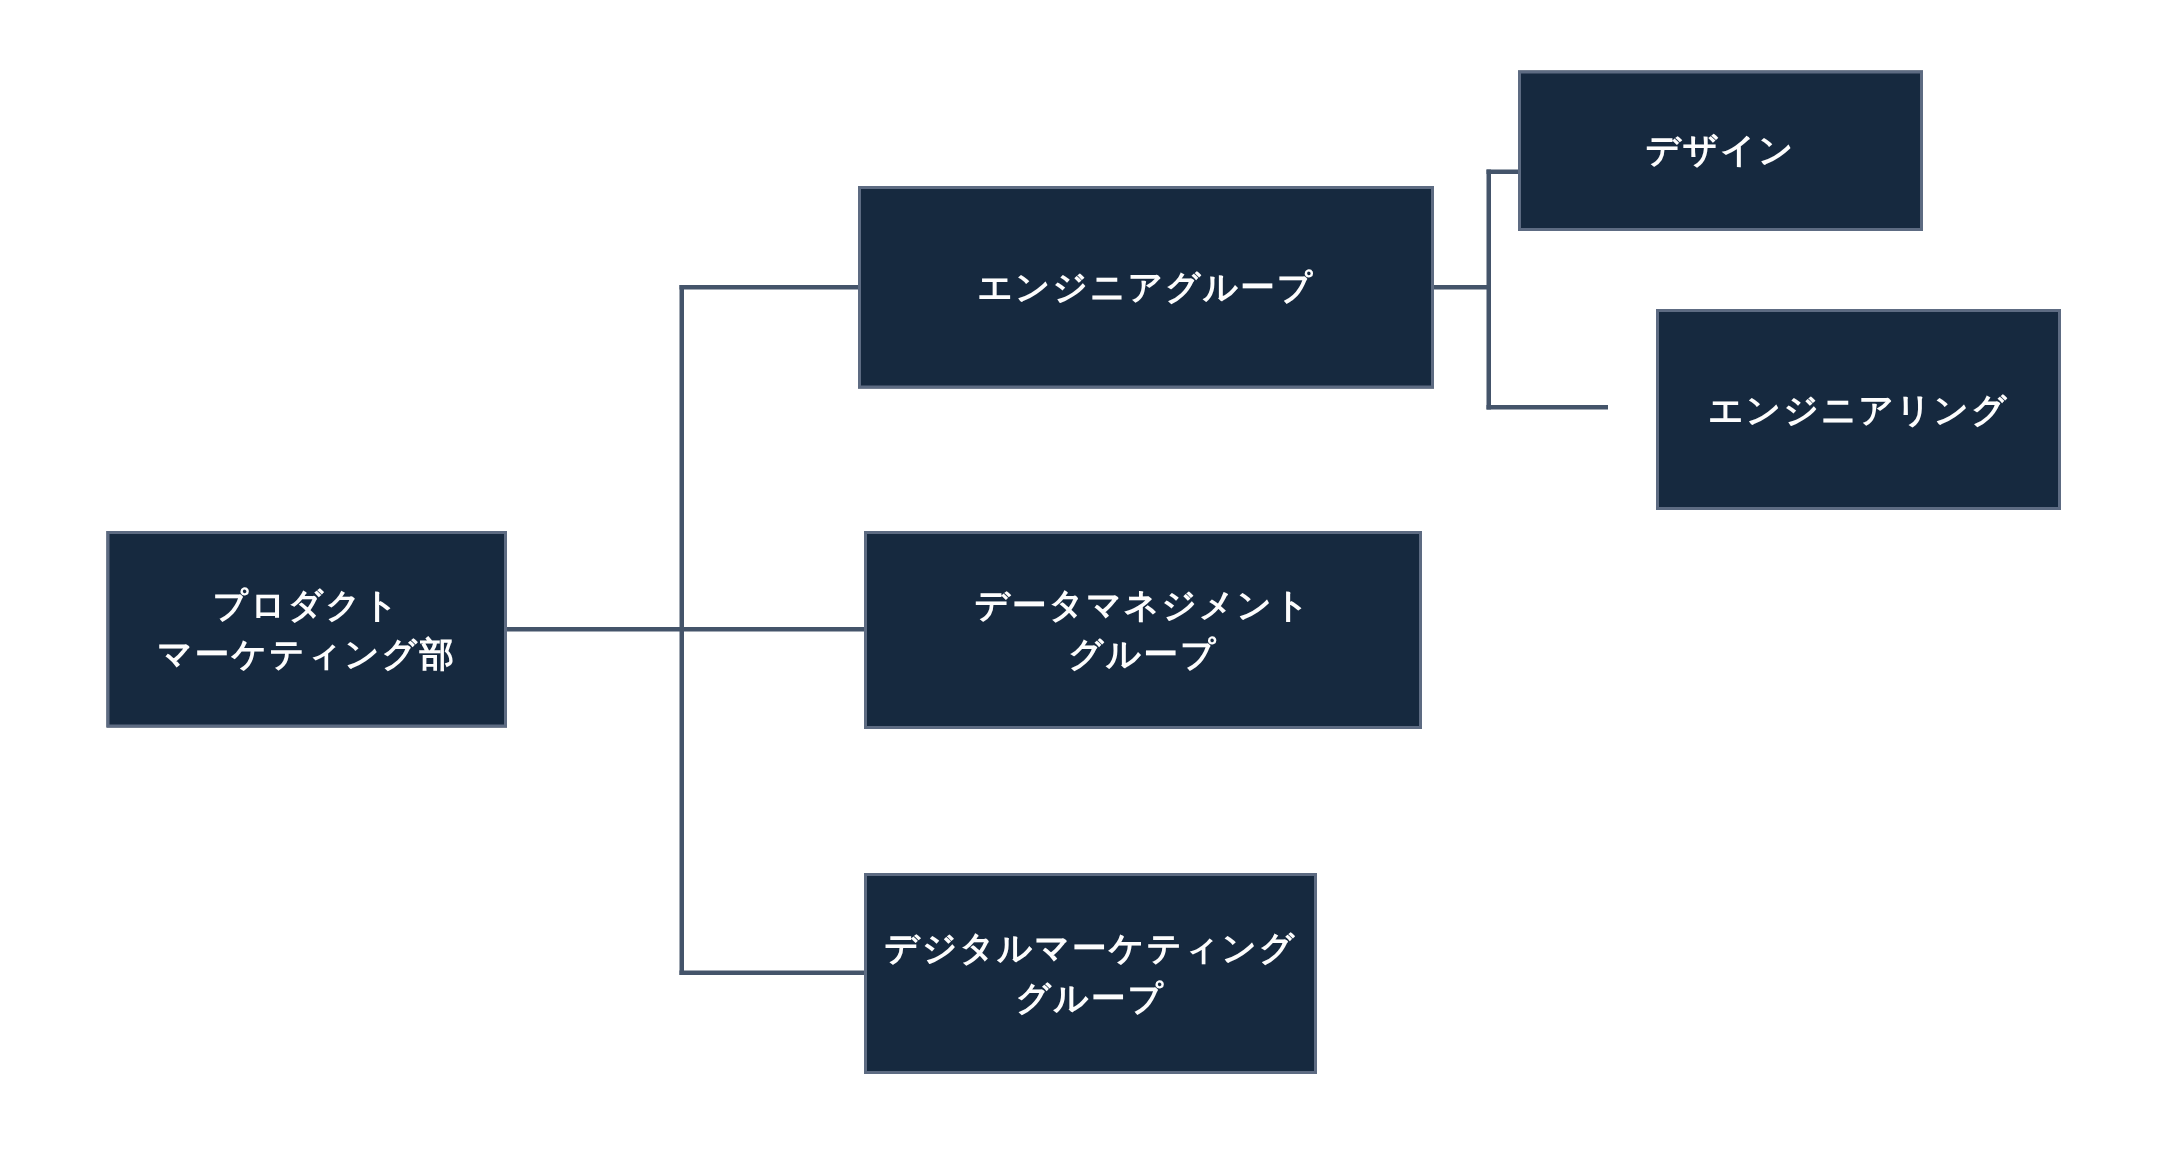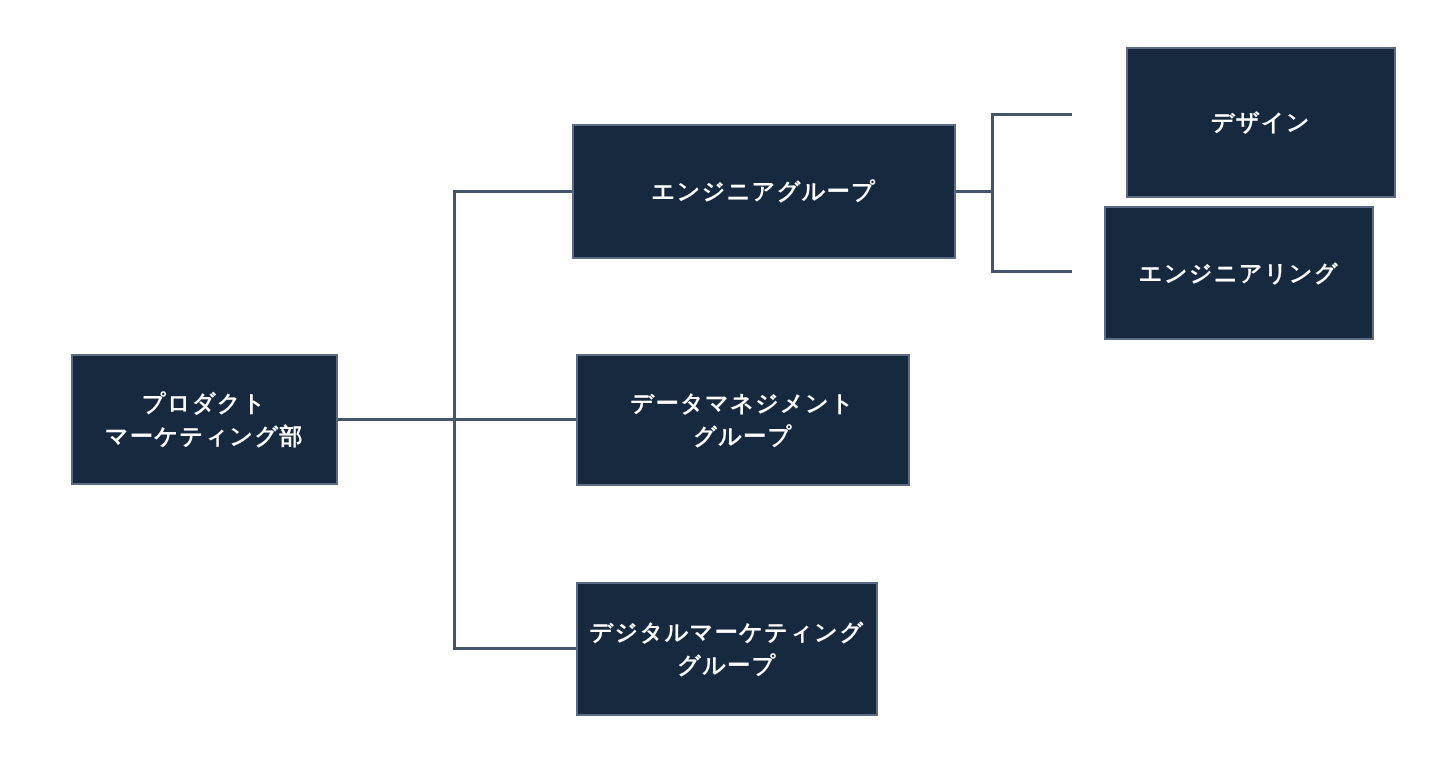--- a/index.html
+++ b/index.html
@@ -59,31 +59,31 @@
 
   <div class="node" style="left:71px; top:354px; width:267px; height:131px;">
     <span class="node-label">プロダクト
 マーケティング部</span>
   </div>
 
   <div class="node" style="left:572px; top:124px; width:384px; height:135px;">
     <span class="node-label">エンジニアグループ</span>
   </div>
 
-  <div class="node" style="left:576px; top:354px; width:334px; height:132px;">
+  <div class="node" style="left:576px; top:354px; width:372px; height:132px;">
     <span class="node-label">データマネジメント
 グループ</span>
   </div>
 
   <div class="node" style="left:576px; top:582px; width:302px; height:134px;">
     <span class="node-label">デジタルマーケティング
 グループ</span>
   </div>
 
-  <div class="node" style="left:1126px; top:47px; width:270px; height:151px;">
+  <div class="node" style="left:1012px; top:47px; width:270px; height:107px;">
     <span class="node-label">デザイン</span>
   </div>
 
   <div class="node" style="left:1072px; top:206px; width:270px; height:134px;margin-left:32px;">
     <span class="node-label">エンジニアリング</span>
   </div>
 
 </div>
 
 </body></html>

